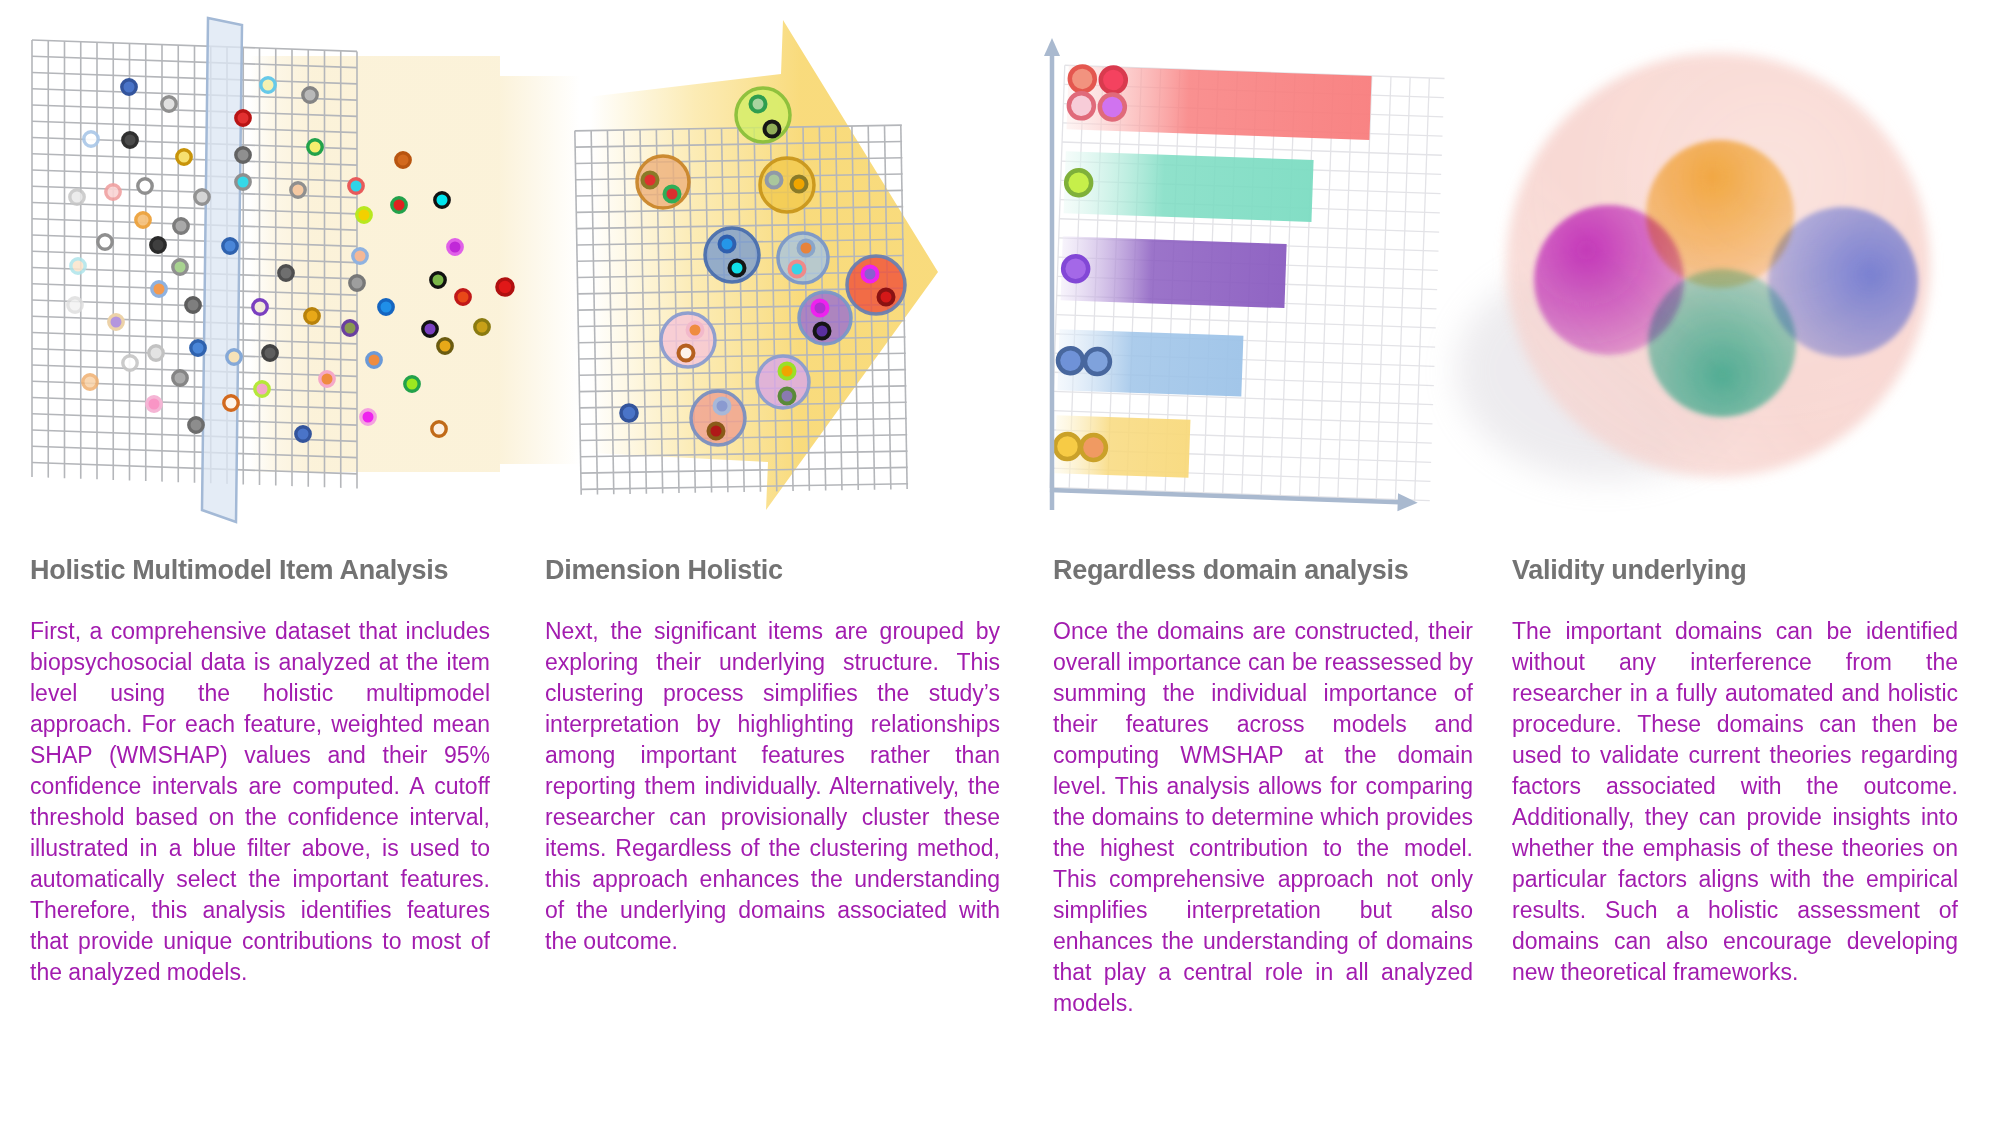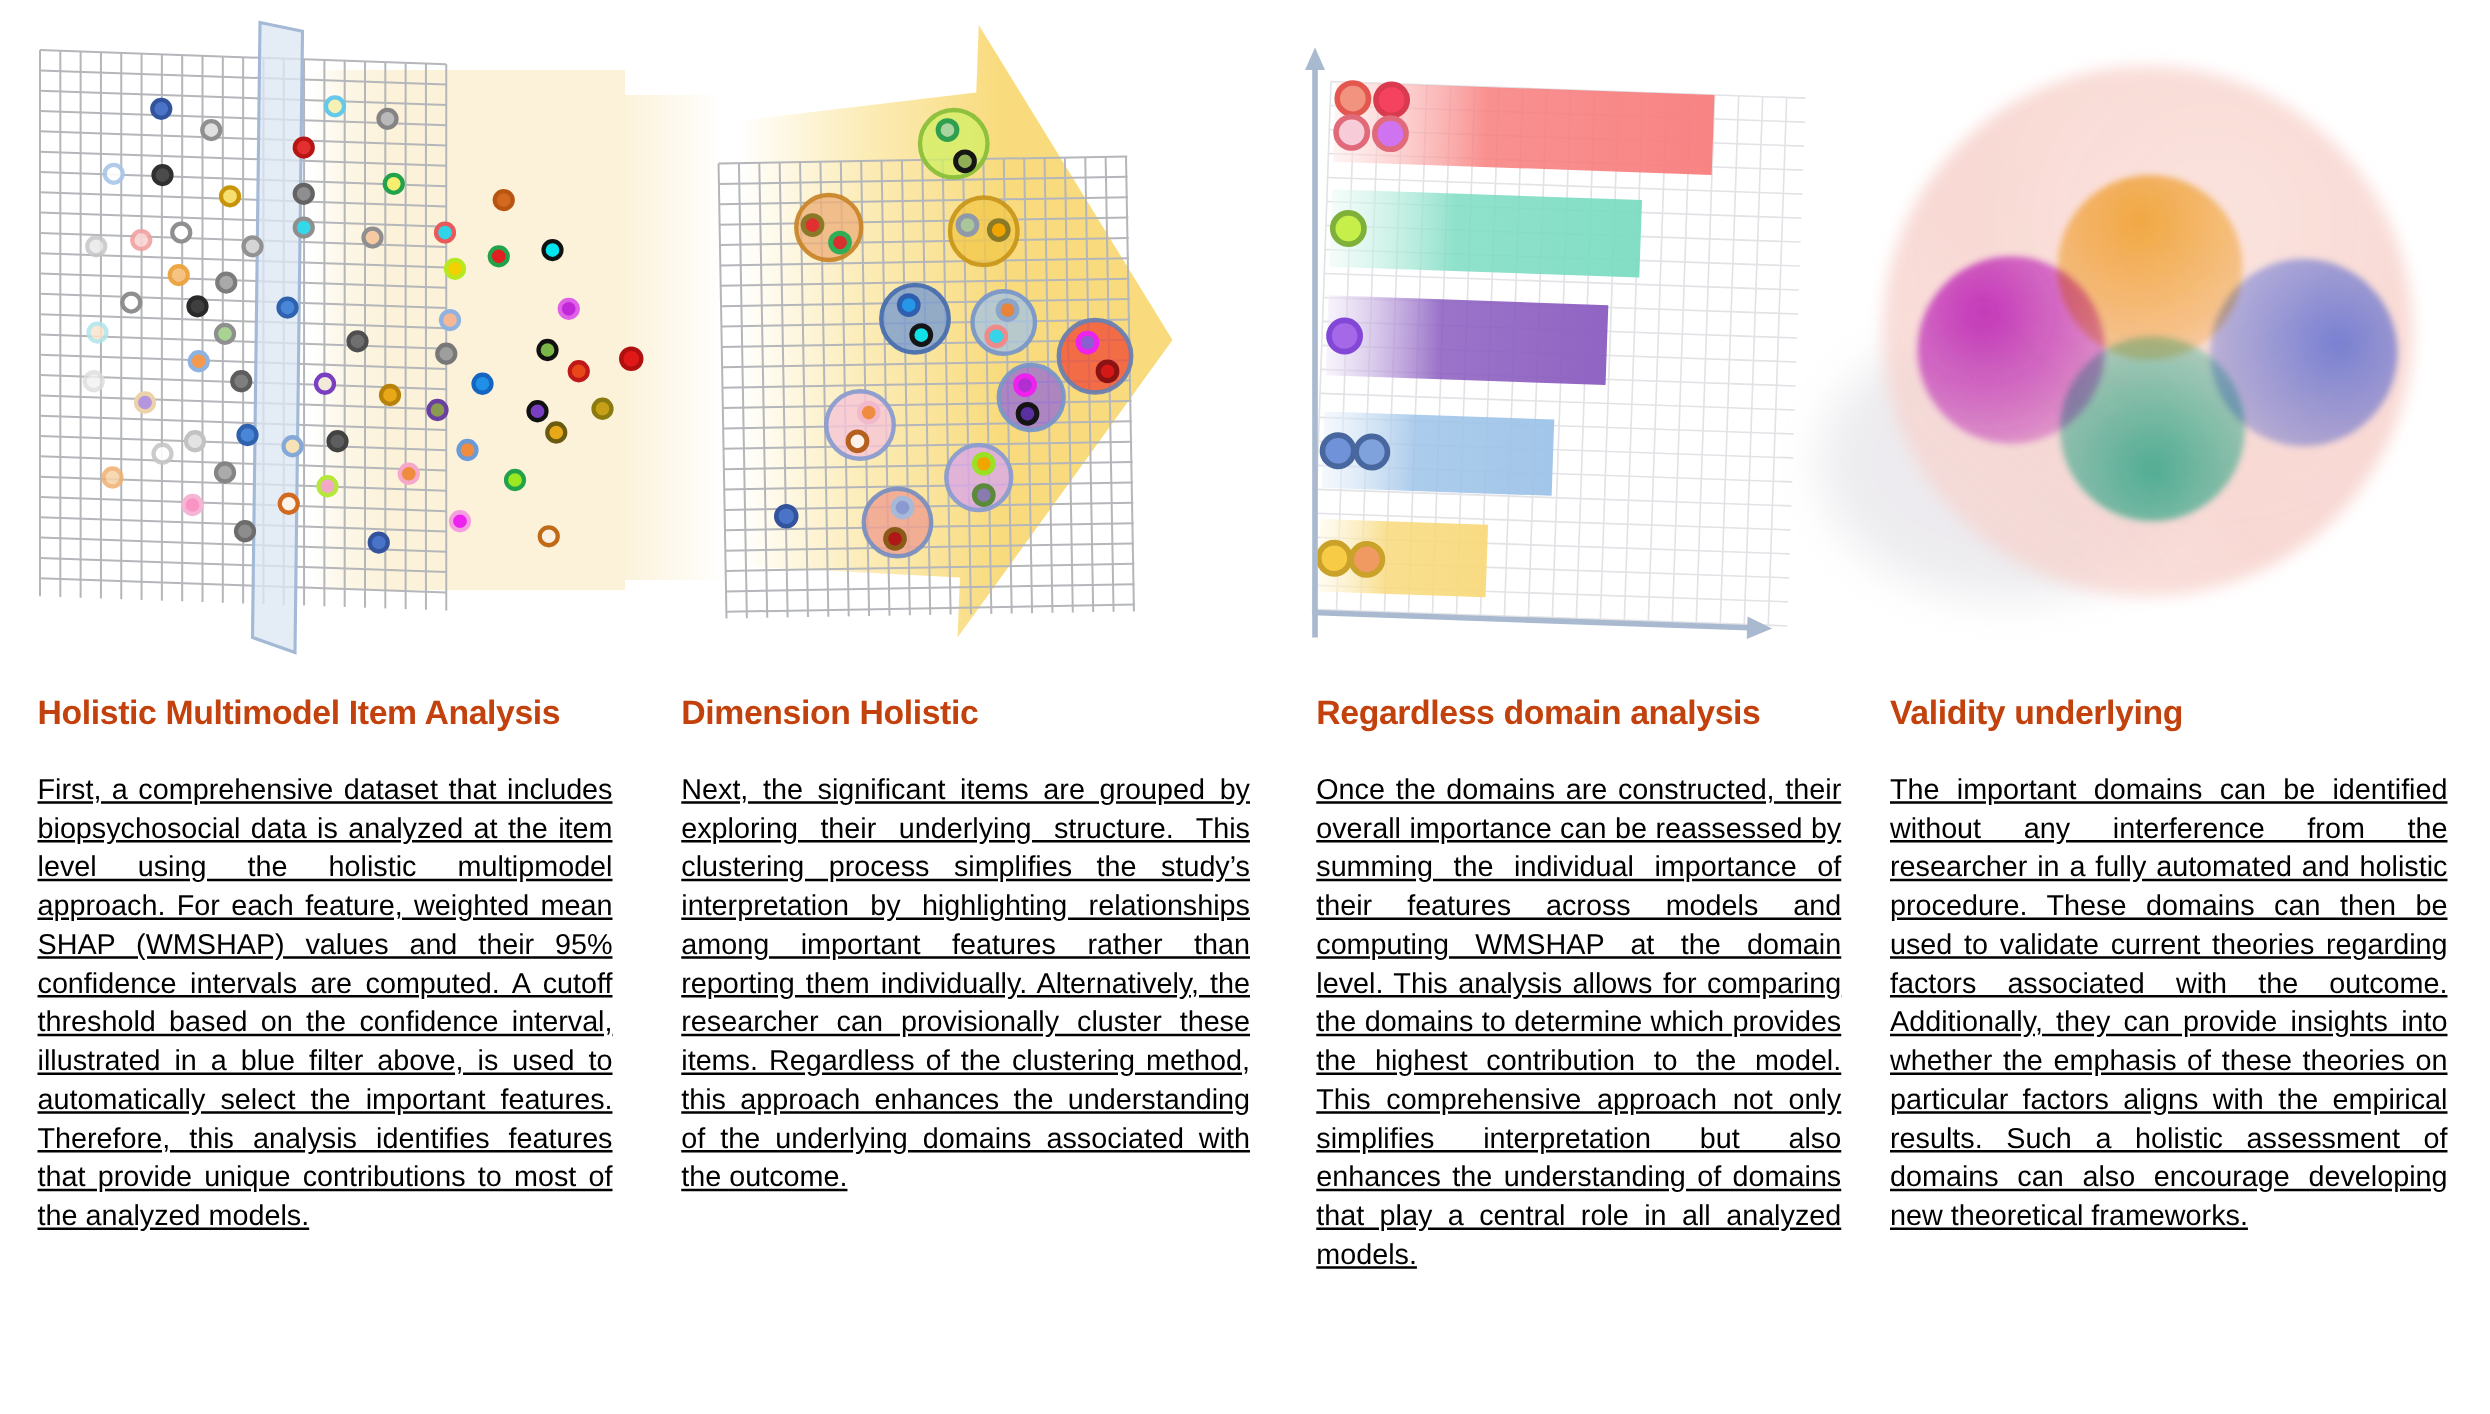--- a/index.html
+++ b/index.html
@@ -14,28 +14,27 @@
   #p2{left:545px;width:455px;}
   #p3{left:1053px;width:420px;}
   #p4{left:1512px;width:446px;}
   .graphic{position:absolute;overflow:visible;}
   #g1{left:0;top:10px;width:470px;height:515px;}
   #g2{left:-45px;top:10px;width:490px;height:520px;}
   #g3{left:-23px;top:10px;width:420px;height:515px;}
   #g4{left:-16px;top:15px;width:474px;height:475px;}
   h2.title{
     position:absolute;top:553px;left:0;right:0;margin:0;
-    font-size:27px;font-weight:700;color:#c2410c;
+    font-size:27px;font-weight:700;color:#737373;
     letter-spacing:-0.3px;white-space:nowrap;line-height:34px;
   }
   p.body{
     position:absolute;top:616px;left:0;margin:0;width:100%;
-    font-size:23px;line-height:31px;color:#000000;
+    font-size:23px;line-height:31px;color:#a21caf;
     text-align:justify;
-    text-decoration:underline;
   }
 </style>
 </head>
 <body>
 
 <div class="figure">
 
   <section class="panel" id="p1">
     <svg class="graphic" id="g1" viewBox="0 0 470 515">
         <defs>

